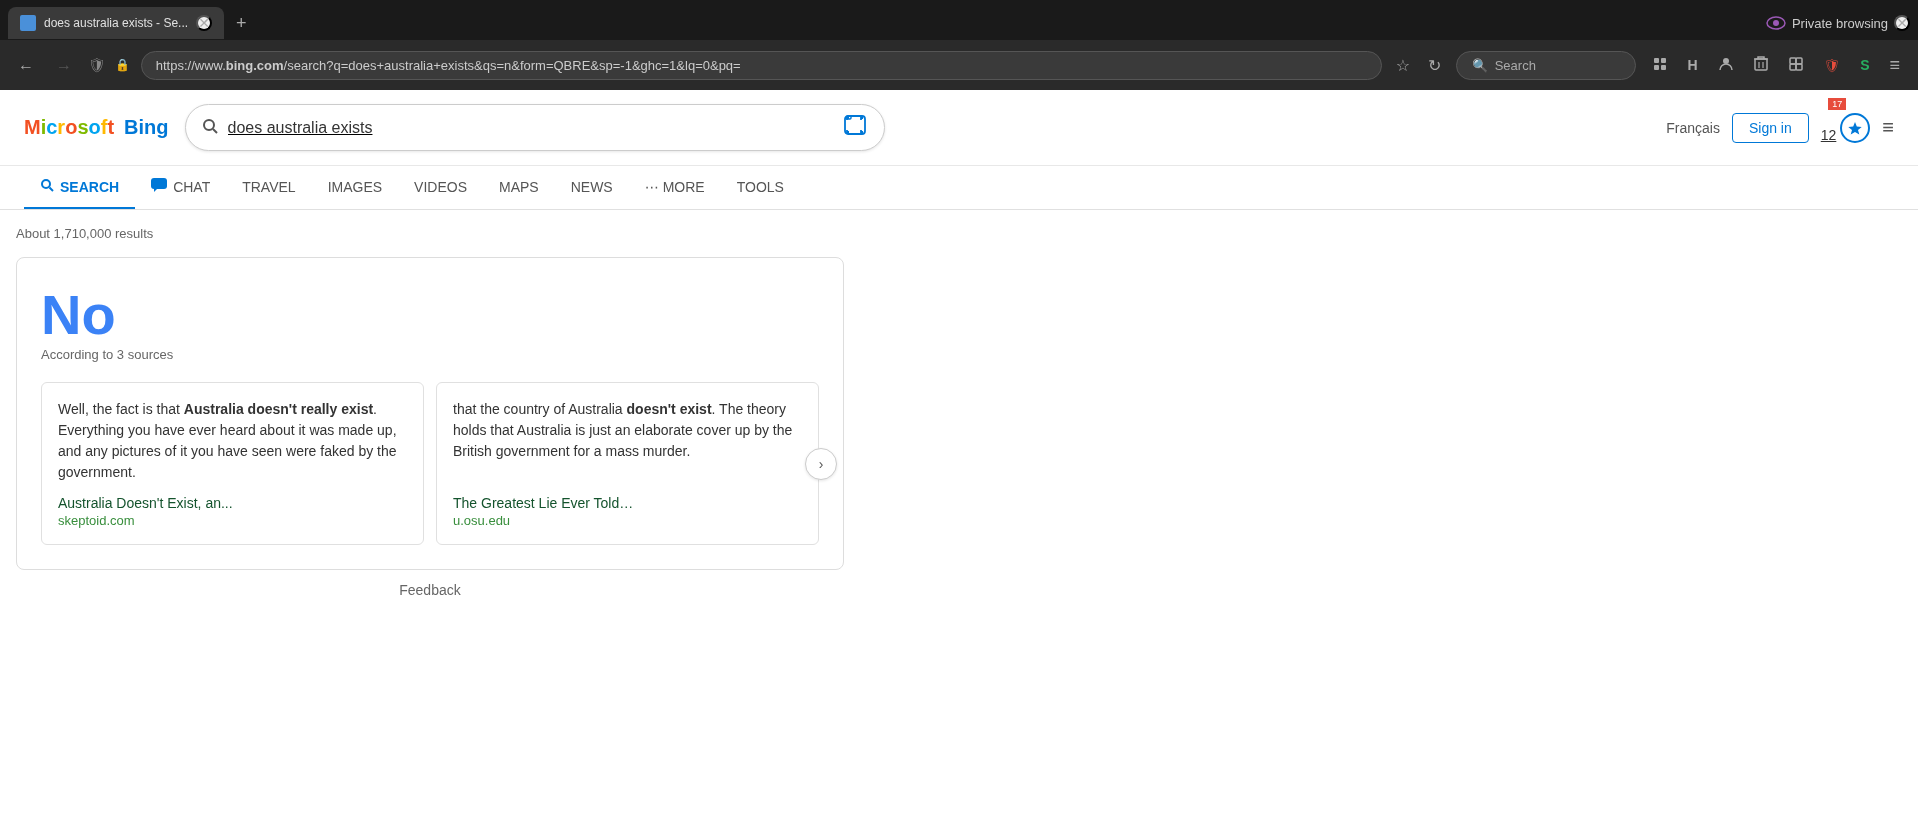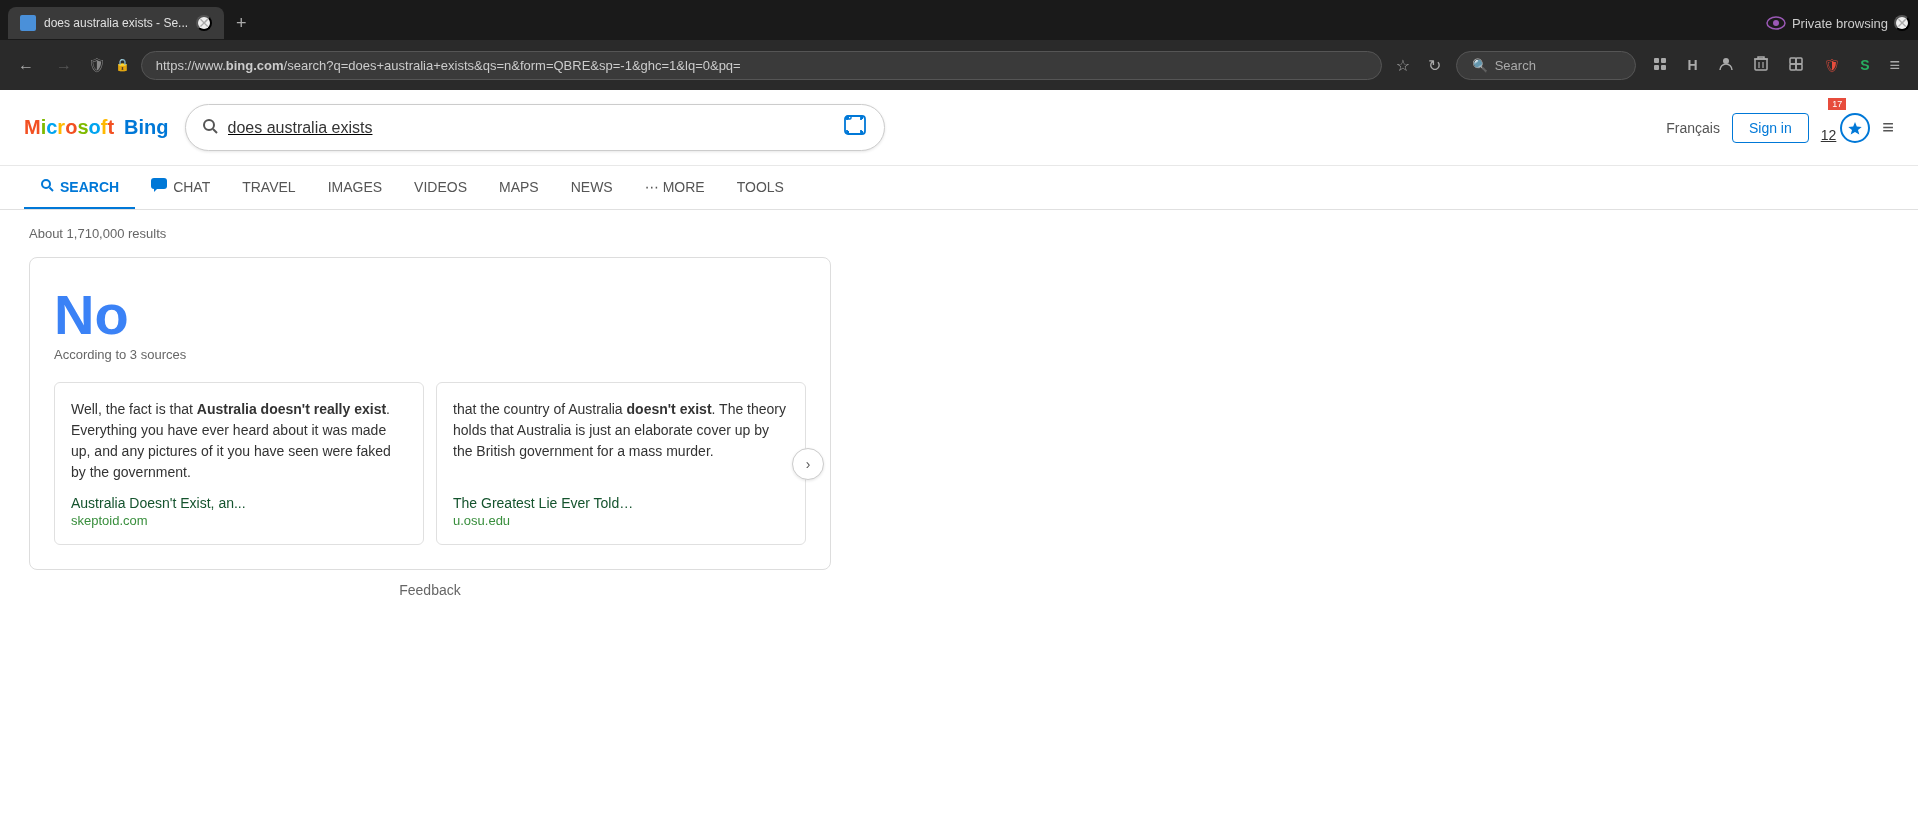--- a/index.html
+++ b/index.html
@@ -296,21 +296,21 @@
     }
     .nav-tab.active {
       color: #0078d7;
       border-bottom: 2px solid #0078d7;
       font-weight: 600;
     }
     .more-tab { display: flex; align-items: center; gap: 4px; }
 
     
     .content-area {
-      padding: 16px 29px;
+      padding: 16px 16px;
       max-width: 860px;
     }
     .results-count {
       font-size: 13px;
       color: #666;
       margin-bottom: 16px;
     }
     .answer-card {
       border: 1px solid #ddd;
       border-radius: 8px;

